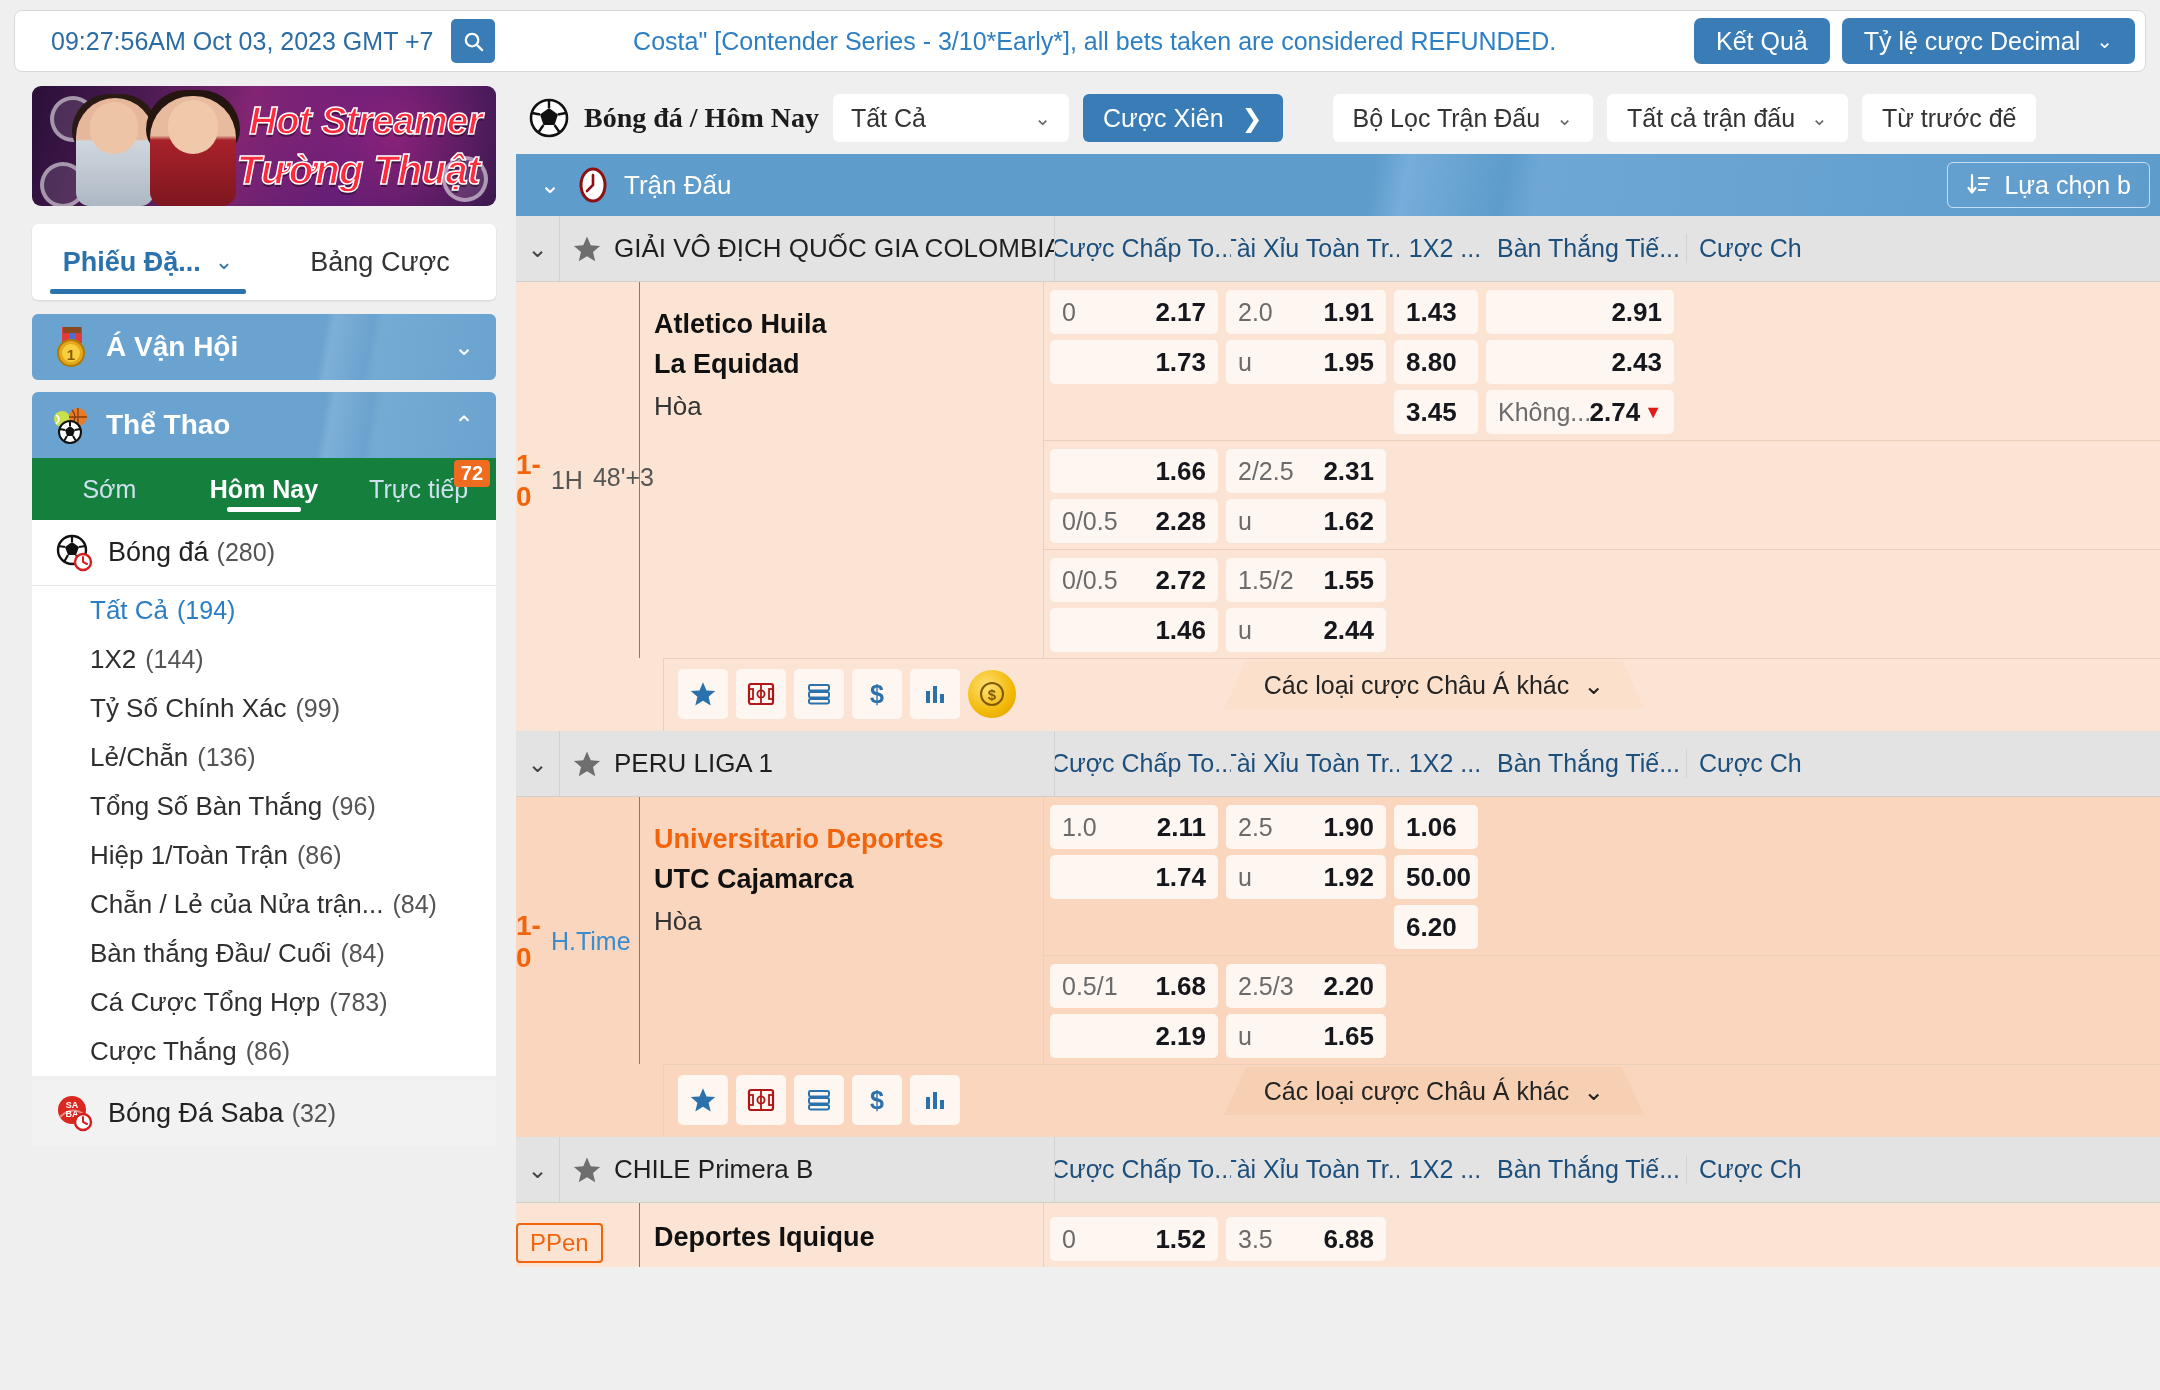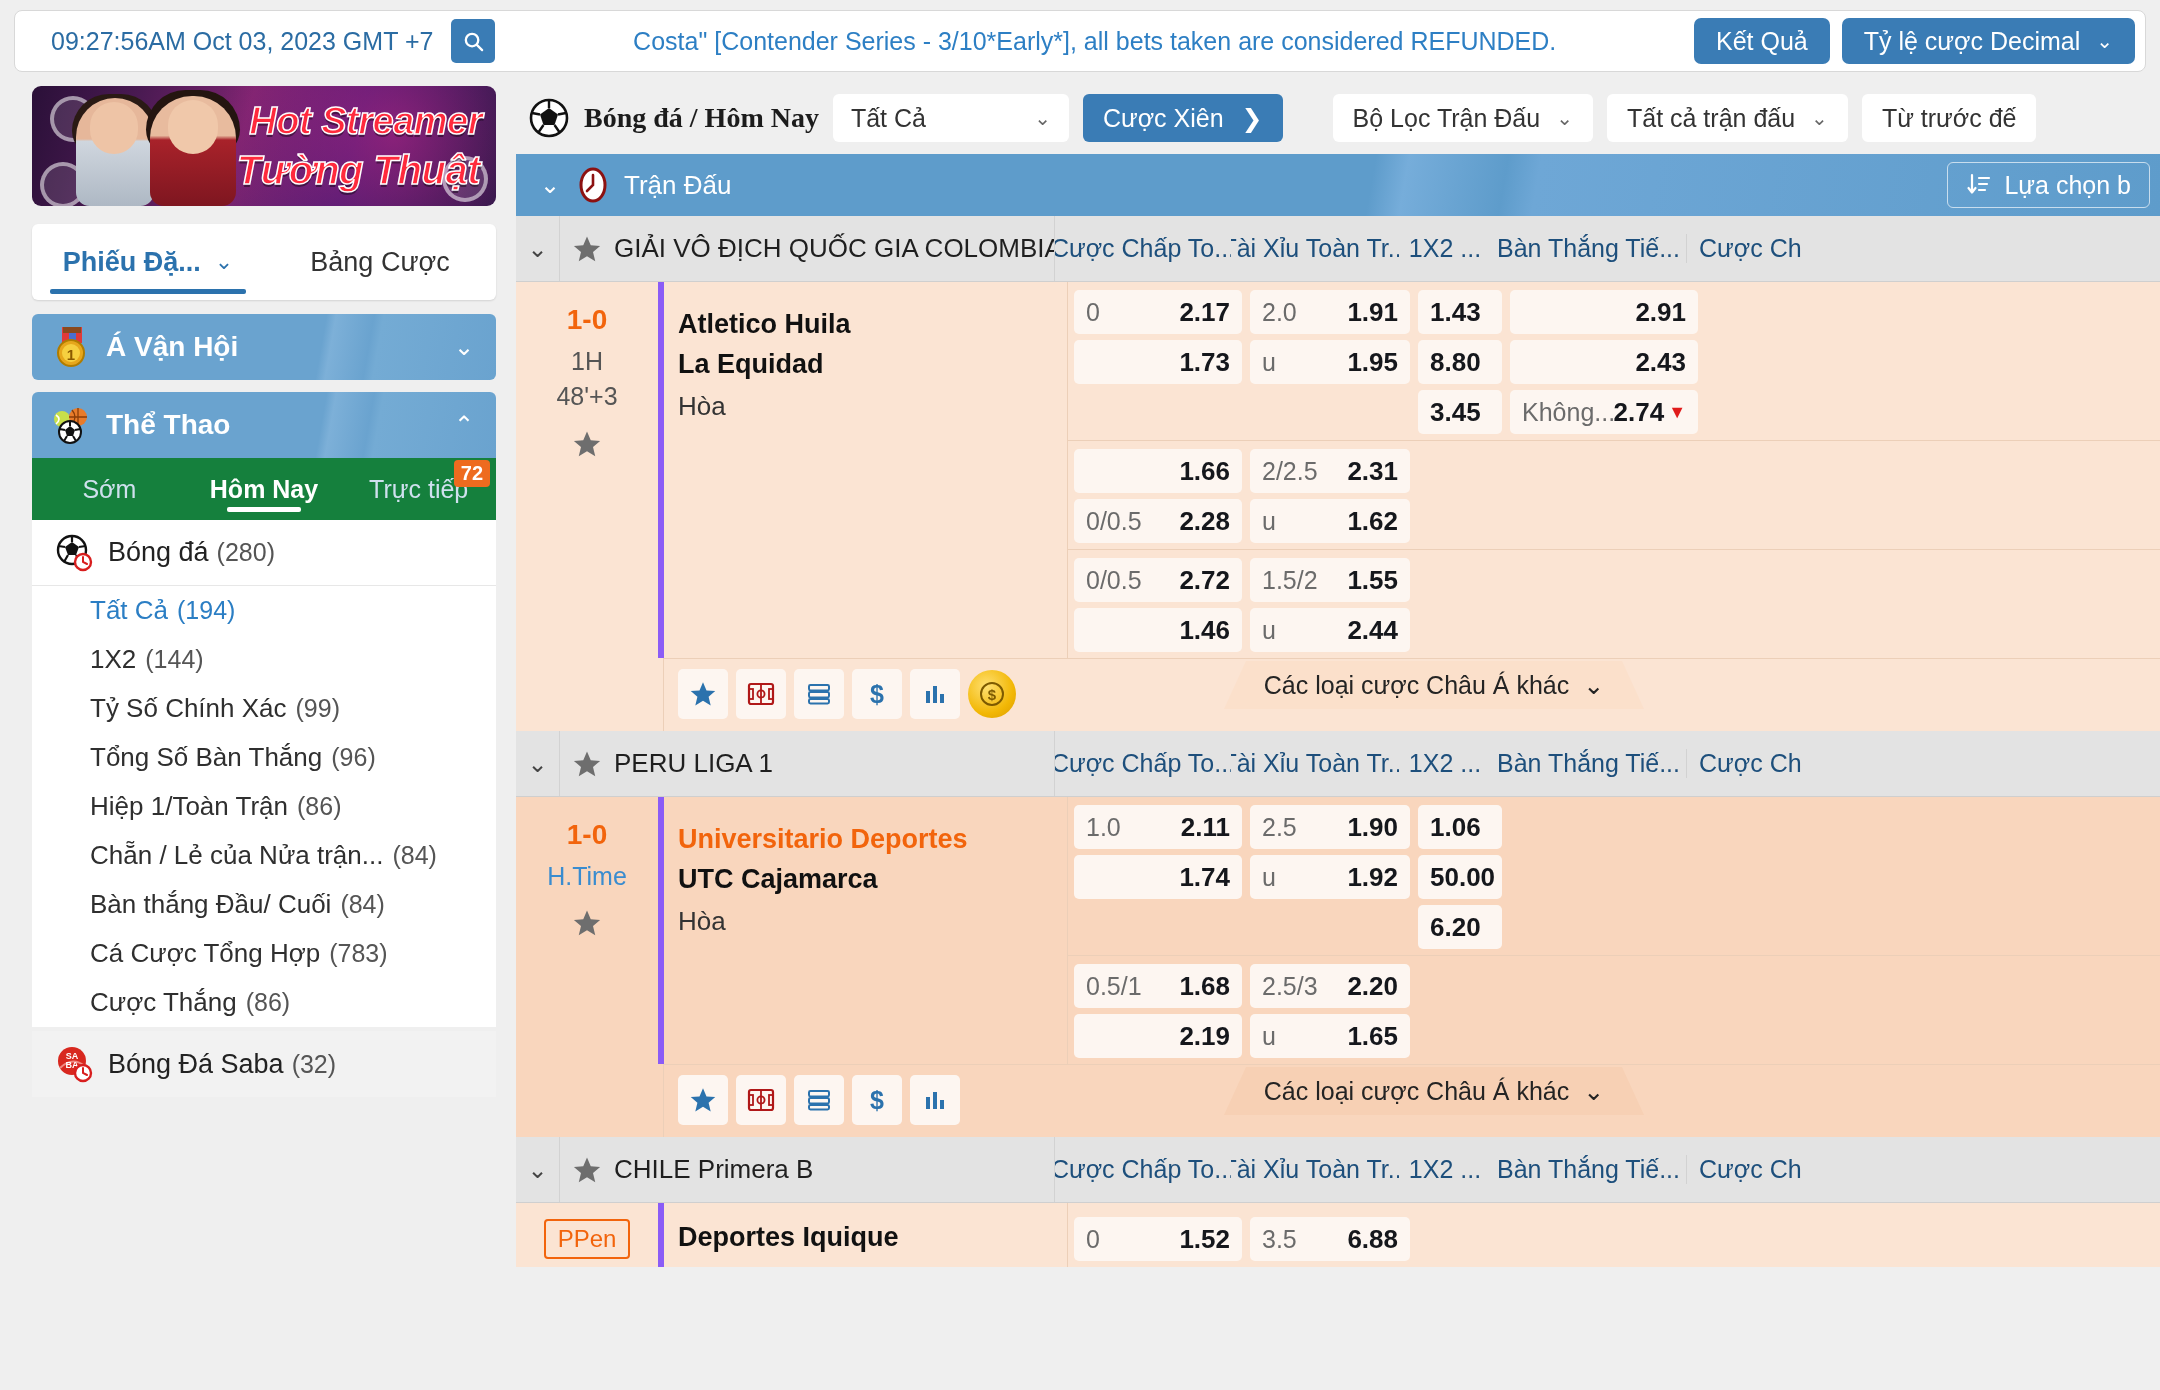--- a/index.html
+++ b/index.html
@@ -216,22 +216,22 @@
   .lh-col.c2 { width: 168px; }
   .lh-col.c3 { width: 92px; }
   .lh-col.c4 { width: 196px; border-right: 1px solid #d2d2d2; }
   .lh-col.c5 { width: 200px; justify-content: flex-start; padding-left: 12px; }
 
   .match {
     background: #fbe4d3; display: flex; align-items: stretch; position: relative;
   }
   .match.deep { background: #f9d6bd; }
   .m-score {
-    width: 148px; flex: 0 0 auto; display: flex; flex-direction: column;
-    align-items: center; padding-top: 22px; gap: 10px; border-right: 6px solid #8b5cf6;
+    width: 124px; flex: 0 0 auto; display: flex; flex-direction: row;
+    align-items: center; padding-top: 22px; gap: 10px; border-right: 1px solid #8b5cf6;
   }
   .m-score .sc { font-size: 28px; font-weight: 700; color: #f2640c; }
   .m-score .half { font-size: 25px; color: #555; line-height: 1.25; text-align: center; }
   .m-score .half.blue { color: #3a8ccf; }
   .m-score .pp {
     border: 2px solid #f2640c; color: #f2640c; font-size: 24px; font-weight: 400;
     border-radius: 4px; padding: 4px 12px;
   }
   .m-teams {
     width: 404px; flex: 0 0 auto; padding: 22px 0 0 14px; border-right: 1px solid #eccfb8;
@@ -394,20 +394,24 @@
         <span>Tất Cả</span>
         <span class="cnt">(194)</span>
       </div>
       <div class="sub-item">
         <span>1X2</span>
         <span class="cnt">(144)</span>
       </div>
       <div class="sub-item">
         <span>Tỷ Số Chính Xác</span>
         <span class="cnt">(99)</span>
+      </div>
+      <div class="sub-item">
+        <span>Lẻ/Chẵn</span>
+        <span class="cnt">(136)</span>
       </div>
       <div class="sub-item">
         <span>Tổng Số Bàn Thắng</span>
         <span class="cnt">(96)</span>
       </div>
       <div class="sub-item">
         <span>Hiệp 1/Toàn Trận</span>
         <span class="cnt">(86)</span>
       </div>
       <div class="sub-item">

